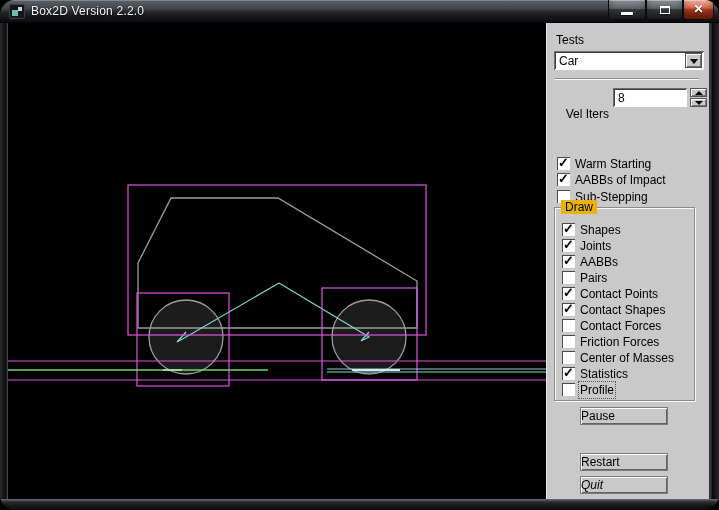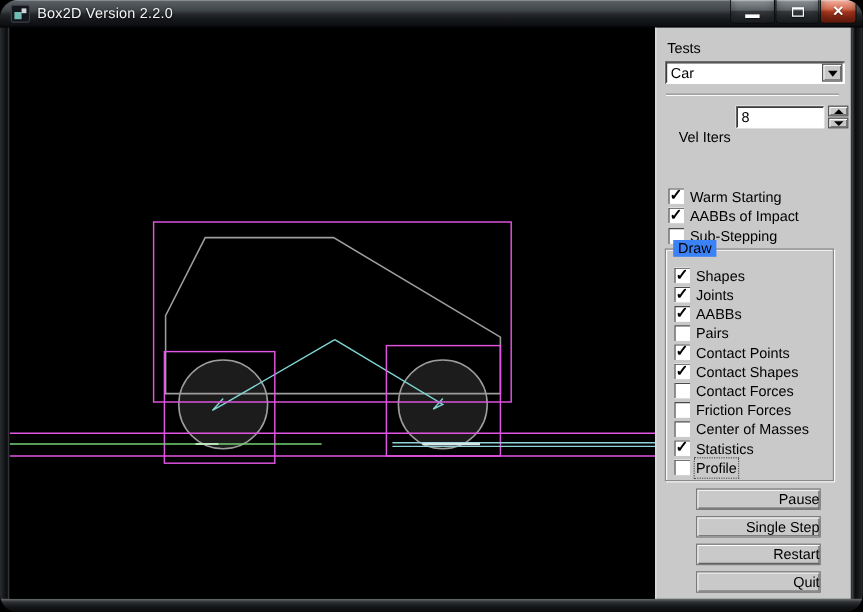--- a/index.html
+++ b/index.html
@@ -85,24 +85,24 @@
   .checkrow { position:absolute; height:14px; }
   .checkbox { position:absolute; left:0; top:0; width:13px; height:13px; background:#fff;
     box-shadow:inset 1px 1px 0 #4a4a4a, inset -1px -1px 0 #fdfdfd; }
   .checkbox.checked::after { content:"\2713"; position:absolute; left:1px; top:-2px;
     font-size:13px; font-weight:bold; color:#000; }
   .checkrow .clabel { position:absolute; left:18px; top:0; white-space:nowrap; }
   .clabel.focused { outline:1px dotted #555; outline-offset:1px;text-align:right; }
 
   .fieldset { position:absolute; left:7px; top:184px; width:141px; height:194px;
     border:1px solid #8a8a8a; box-shadow:inset 1px 1px 0 #fafafa, 1px 1px 0 #fafafa; }
-  .fieldset-label { position:absolute; left:6px; top:-8px; background:#3b82f6; padding:0 4px; }
-
-  .pbutton { position:absolute; left:33px; width:104px; height:18px; background:#c9c9c9;
-    border:1px solid #7a7a7a; text-align:right; line-height:16px; cursor:default;
+  .fieldset-label { position:absolute; left:6px; top:-8px; background:#eab308; padding:0 4px; }
+
+  .pbutton { position:absolute; left:33px; width:88px; height:18px; background:#c9c9c9;
+    border:1px solid #7a7a7a; text-align:left; line-height:16px; cursor:default;
     box-shadow:inset 1px 1px 0 #fff, inset -1px -1px 0 #636363; }
 </style>
 </head>
 <body>
 
 <div class="window">
 
   <div class="titlebar">
     <div class="app-icon"></div>
     <div class="title-text">Box2D Version 2.2.0</div>
@@ -232,18 +232,17 @@
         <div class="checkbox checked"></div>
         <div class="clabel">Statistics</div>
       </div>
       <div class="checkrow" style="left:7px; top:175px;">
         <div class="checkbox"></div>
         <div class="clabel focused">Profile</div>
       </div>
     </div>
 
     <div class="pbutton" style="top:384px;">Pause</div>
-    <div class="pbutton" style="top:407px;">Single Step</div>
     <div class="pbutton" style="top:430px;">Restart</div>
-    <div class="pbutton" style="top:453px;">Quit</div>
+    <div class="pbutton" style="top:453px;font-style:italic;">Quit</div>
   </div>
 
 </div>
 
 </body></html>

